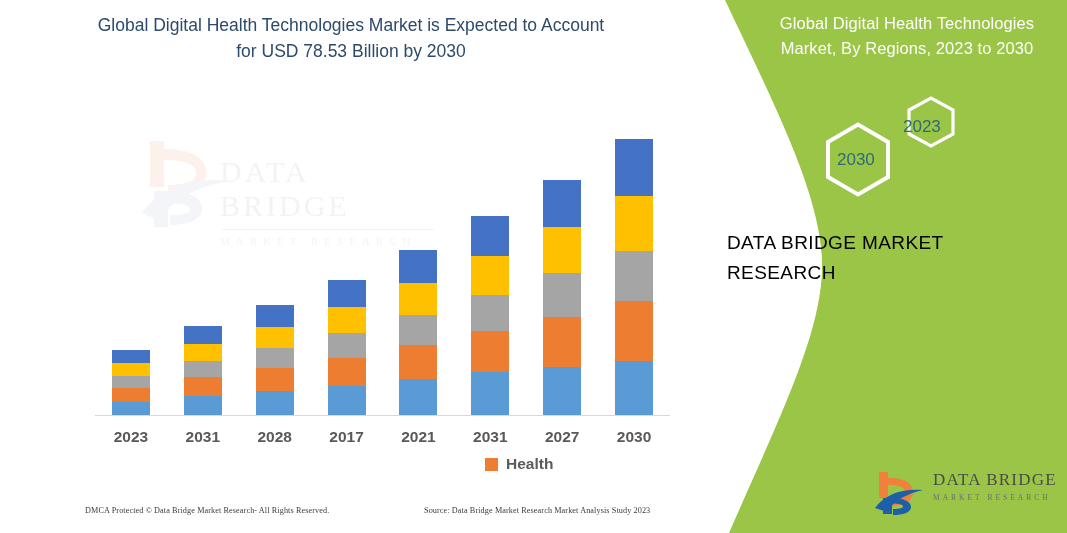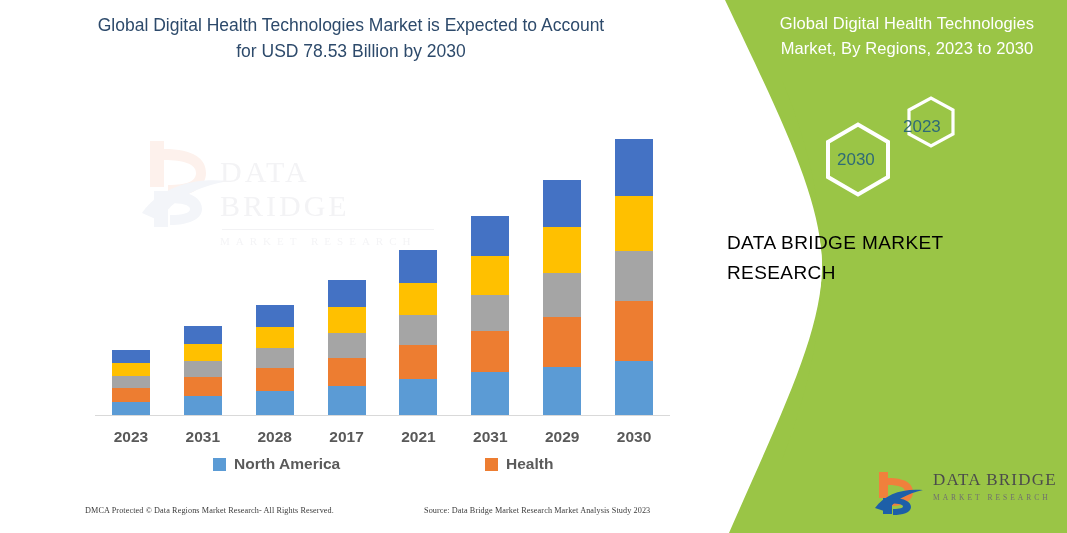--- a/index.html
+++ b/index.html
@@ -246,33 +246,29 @@
   </div>
   <div class="axis-line"></div>
 
   <div class="xlabels" id="xlabels">
       <div class="xlabel" style="left: 0.9375px;">2023</div>
       <div class="xlabel" style="left: 72.8125px;">2031</div>
       <div class="xlabel" style="left: 144.688px;">2028</div>
       <div class="xlabel" style="left: 216.562px;">2017</div>
       <div class="xlabel" style="left: 288.438px;">2021</div>
       <div class="xlabel" style="left: 360.312px;">2031</div>
-      <div class="xlabel" style="left: 432.188px;">2029</div>
+      <div class="xlabel" style="left: 432.188px;">2027</div>
       <div class="xlabel" style="left: 504.062px;">2030</div>
     </div>
 
   <div class="legend" id="legend">
-      <div class="legend-item" style="left: 118px;">
-        <span class="legend-swatch" style="background: rgb(91, 155, 213);"></span>
-        <span class="legend-text">North America</span>
-      </div>
       <div class="legend-item" style="left: 390px;">
         <span class="legend-swatch" style="background: rgb(237, 125, 49);"></span>
         <span class="legend-text">Health</span>
       </div>
     </div>
 
   <div class="footer">
-    <div class="footer-left">DMCA Protected © Data Regions Market Research- All Rights Reserved.</div>
+    <div class="footer-left">DMCA Protected © Data Bridge Market Research- All Rights Reserved.</div>
     <div class="footer-right">Source: Data Bridge Market Research  Market Analysis Study 2023</div>
   </div>
 
 </div>
 
 </body></html>

